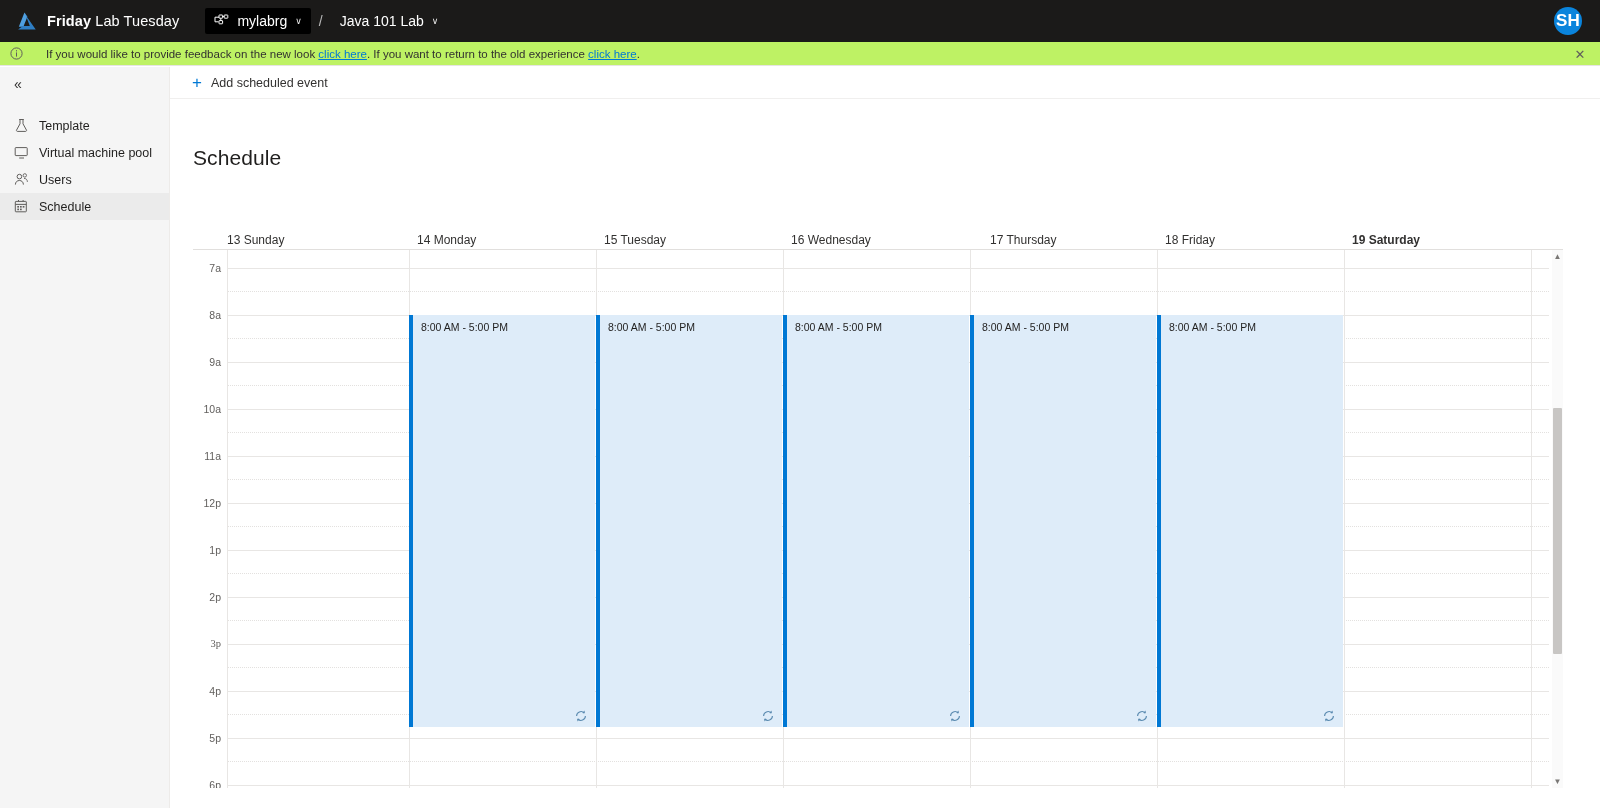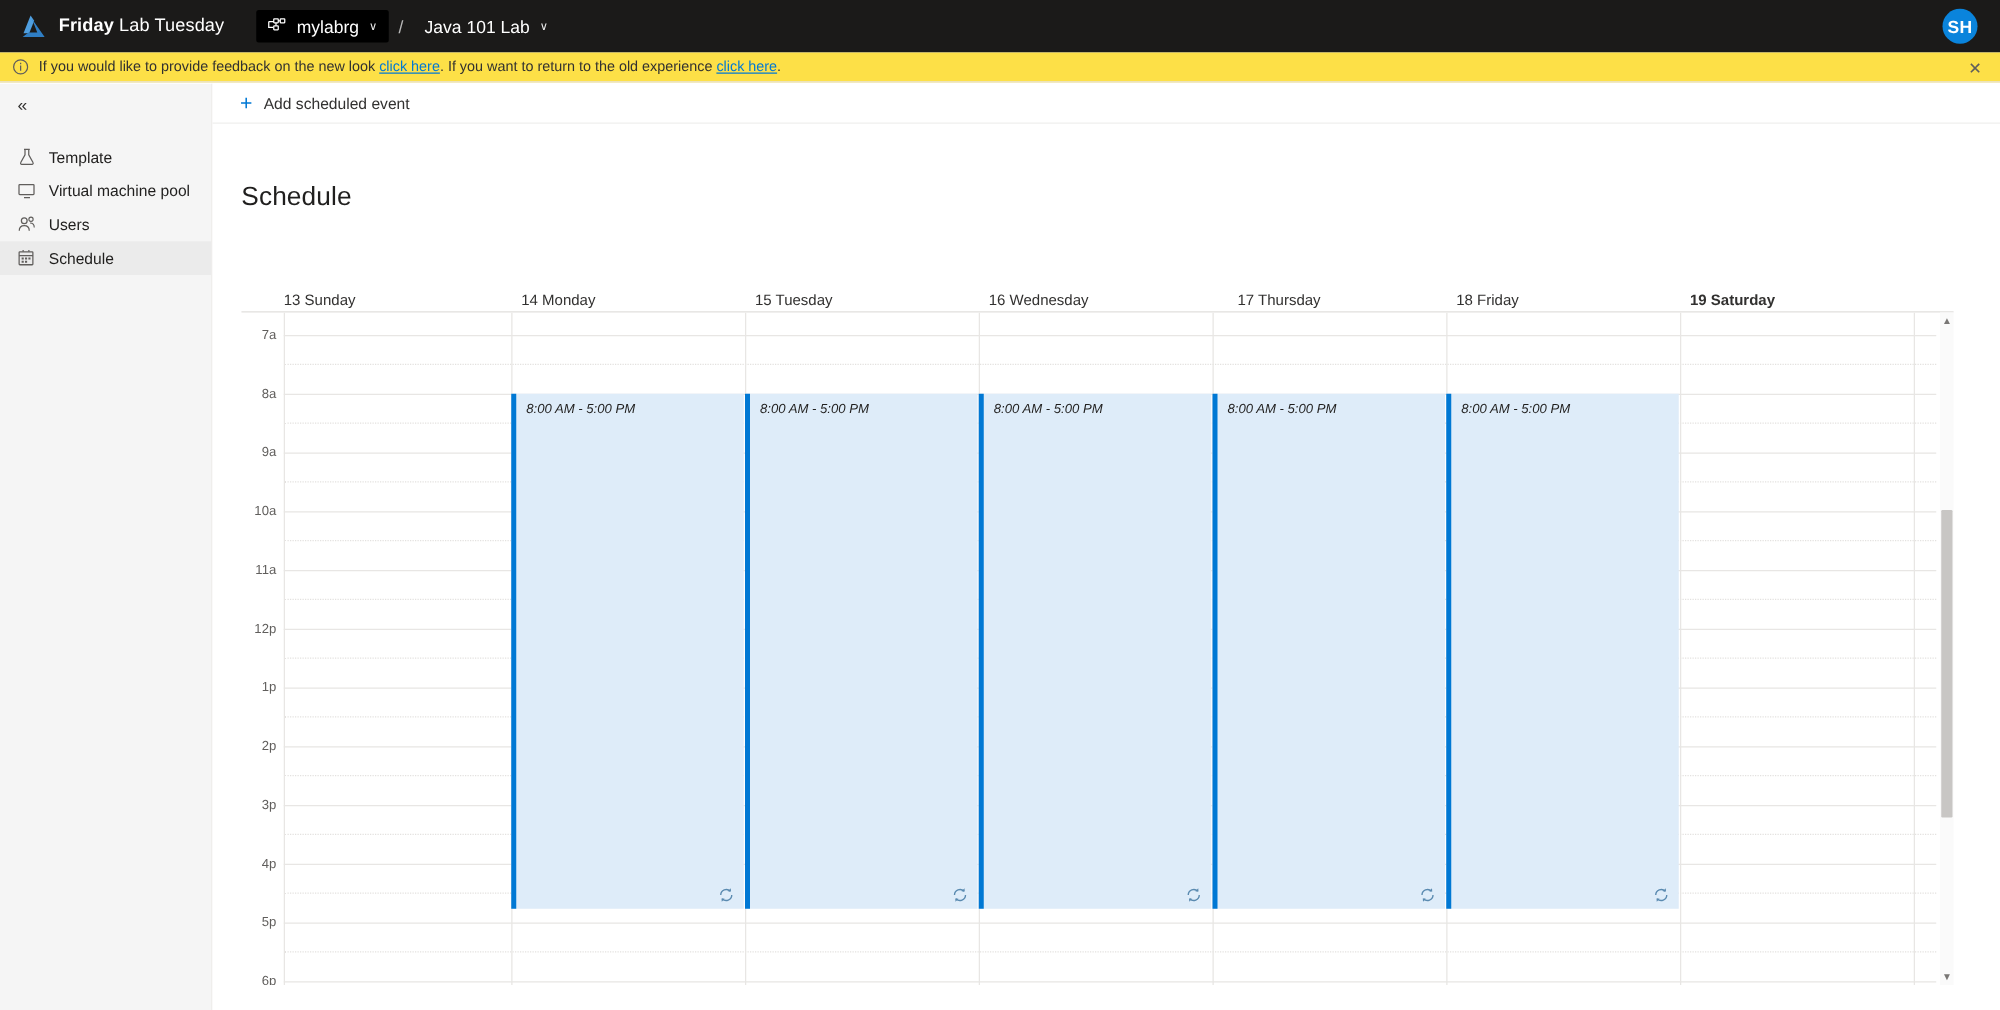--- a/index.html
+++ b/index.html
@@ -38,32 +38,32 @@
   }
   .crumb.active { background: #000000; }
   .crumb .chev { font-size: 9px; opacity: .92; margin-left: 1px; }
   .crumb-sep { color: #b9b9b9; font-size: 14px; padding: 0 6px; }
   .rg-icon { width: 16px; height: 15px; display: block; }
 
   .avatar {
     position: absolute; right: 18px; top: 7px;
     width: 28px; height: 28px; border-radius: 50%;
     background: #0a84dc;
-    color: #ffffff; font-size: 14px; font-weight: 600;
+    color: #ffffff; font-size: 17px; font-weight: 600;
     display: flex; align-items: center; justify-content: center;
     letter-spacing: .3px;
   }
 
   
   .notice {
     position: absolute; top: 42px; left: 0;
     width: 1600px; height: 24px;
-    background: #fde047;
+    background: #bef264;
     border-bottom: 1px solid #e6e4e2;
-    display: flex; align-items: center;
+    display: flex; align-items: center; gap: 15px;
   }
   .notice-ico { margin-left: 10px; width: 13px; height: 13px; display:block; }
   .notice-text {
     margin-left: 8px; font-size: 11.5px; color: #323130; white-space: nowrap;
   }
   .notice-text a { color: #0078d4; text-decoration: underline; }
   .notice-close {
     position: absolute; right: 12px; top: 4px;
     width: 16px; height: 16px; color: #605e5c; font-size: 13px;
     display: flex; align-items: center; justify-content: center;
@@ -168,21 +168,20 @@
   }
   .vline {
     position: absolute; top: 0; bottom: 0;
     border-left: 1px solid #e8e6e4;
   }
   .event {
     position: absolute;
     background: #deecf9;
     border-left: 4px solid #0078d4;
     overflow: hidden;
-    font-style: italic;
   }
   .event-time {
     font-size: 10.5px; color: #201f1e;
     padding: 6px 0 0 8px;
     white-space: nowrap;
   }
   .recur-ico {
     position: absolute; right: 8px; bottom: 5px;
     width: 12px; height: 12px; display: block;
   }
@@ -346,21 +345,21 @@
         <div class="hline" style="top:535px;"></div>
 
         <div class="gutter-lbl" style="top:12px;">7a</div>
         <div class="gutter-lbl" style="top:59px;">8a</div>
         <div class="gutter-lbl" style="top:106px;">9a</div>
         <div class="gutter-lbl" style="top:153px;">10a</div>
         <div class="gutter-lbl" style="top:200px;">11a</div>
         <div class="gutter-lbl" style="top:247px;">12p</div>
         <div class="gutter-lbl" style="top:294px;">1p</div>
         <div class="gutter-lbl" style="top:341px;">2p</div>
-        <div class="gutter-lbl" style="top:388px;">3p</div>
+        <div class="gutter-lbl" style="top:388px;font-family:Liberation Serif, serif;">3p</div>
         <div class="gutter-lbl" style="top:435px;">4p</div>
         <div class="gutter-lbl" style="top:482px;">5p</div>
         <div class="gutter-lbl" style="top:529px;">6p</div>
 
         <div class="vline" style="left:34px;"></div>
         <div class="vline" style="left:216px;"></div>
         <div class="vline" style="left:403px;"></div>
         <div class="vline" style="left:590px;"></div>
         <div class="vline" style="left:777px;"></div>
         <div class="vline" style="left:964px;"></div>

